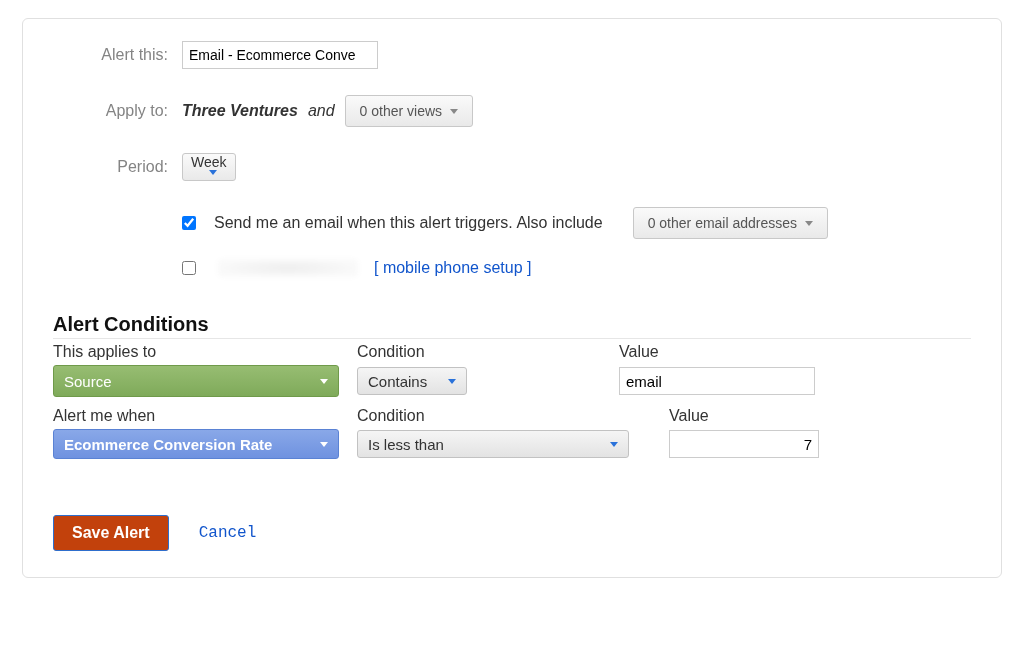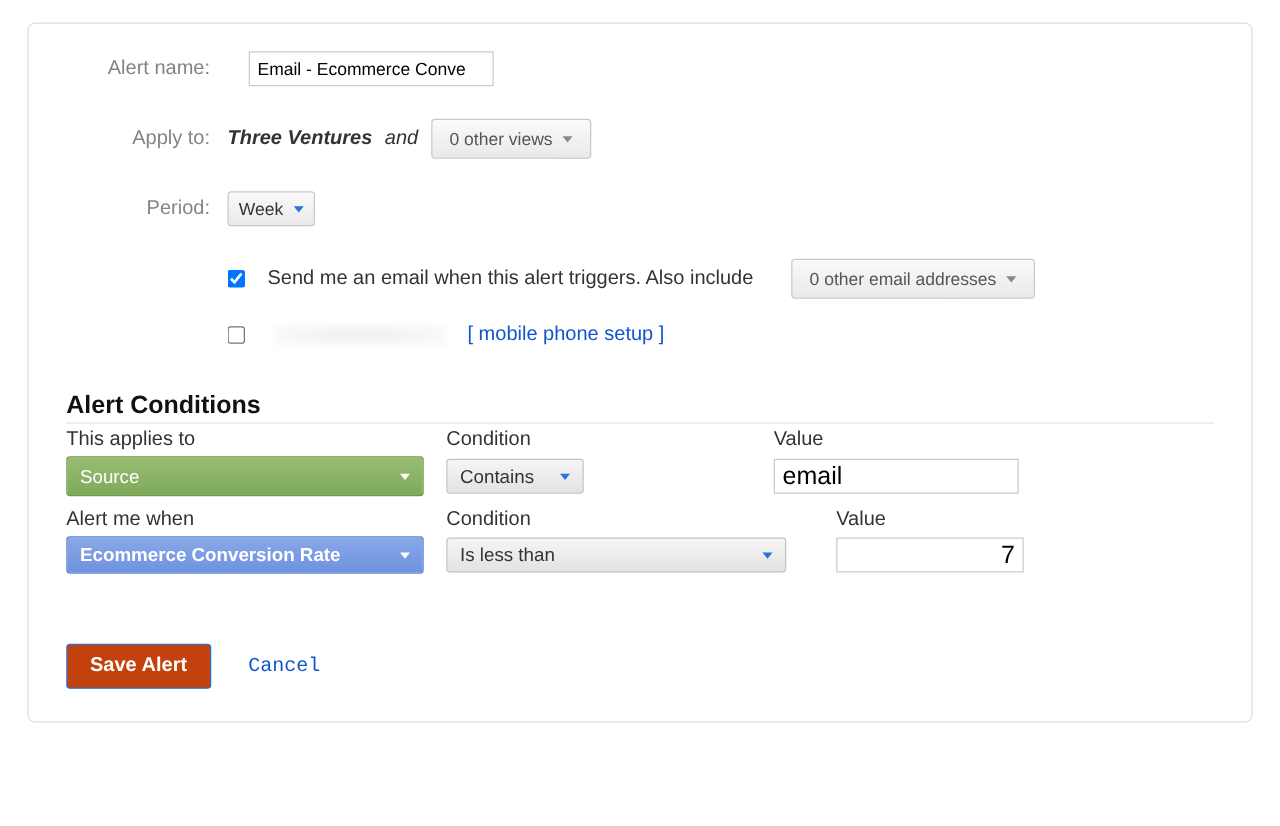--- a/index.html
+++ b/index.html
@@ -41,39 +41,39 @@
   }
 
   input.text-input {
     height: 28px;
     border: 1px solid #ccc;
     padding: 0 6px;
     font-size: 14px;
     background: #fff;
     box-sizing: border-box;
   }
-  .alert-name-input { width: 196px; margin-left: 17px; }
+  .alert-name-input { width: 196px; }
 
   .bold { font-weight: bold; color:#222; }
 
   
   .dd-btn {
     display: inline-flex;
     align-items: center;
     height: 30px;
     border: 1px solid #c8c8c8;
     border-radius: 3px;
     background: linear-gradient(to bottom, #fafafa, #e9e9e9);
     color: #555;
     font-size: 14px;
     padding: 0 14px;
     cursor: pointer;
     white-space: nowrap;
   }
-  .dd-btn.small { height: 26px; padding: 0 8px; }
+  .dd-btn.small { height: 26px; padding: 0 8px; flex-direction: column; }
   .dd-btn .caret-down {
     margin-left: 8px;
   }
 
   .caret-down {
     width: 0; height: 0;
     border-left: 4px solid transparent;
     border-right: 4px solid transparent;
     border-top: 5px solid #888;
     display: inline-block;
@@ -184,21 +184,21 @@
     font-size: 15px;
     box-sizing: border-box;
   }
   .grey-select.wide { width: 272px; }
   .grey-select.narrow { width: 110px; }
 
   .value-input {
     height: 28px;
     border: 1px solid #ccc;
     padding: 0 6px;
-    font-size: 20px;
+    font-size: 15px;
     box-sizing: border-box;
     width: 196px;
   }
   .value-input.small {
     width: 150px;
     margin-left: 50px;
     text-align: right;
   }
 
   
@@ -232,21 +232,21 @@
   }
 
   .spacer-row { height: 6px; }
 </style>
 </head>
 <body>
 
 <div class="panel">
 
   <div class="form-row">
-    <div class="label-col">Alert name:</div>
+    <div class="label-col">Alert this:</div>
     <div class="field-col">
       <input class="text-input alert-name-input" value="Email - Ecommerce Conve" style="">
     </div>
   </div>
 
   <div class="form-row">
     <div class="label-col">Apply to:</div>
     <div class="field-col">
       <span class="bold plain-text">Three Ventures</span>
       <span class="plain-text" style="margin:0 6px;">and</span>

